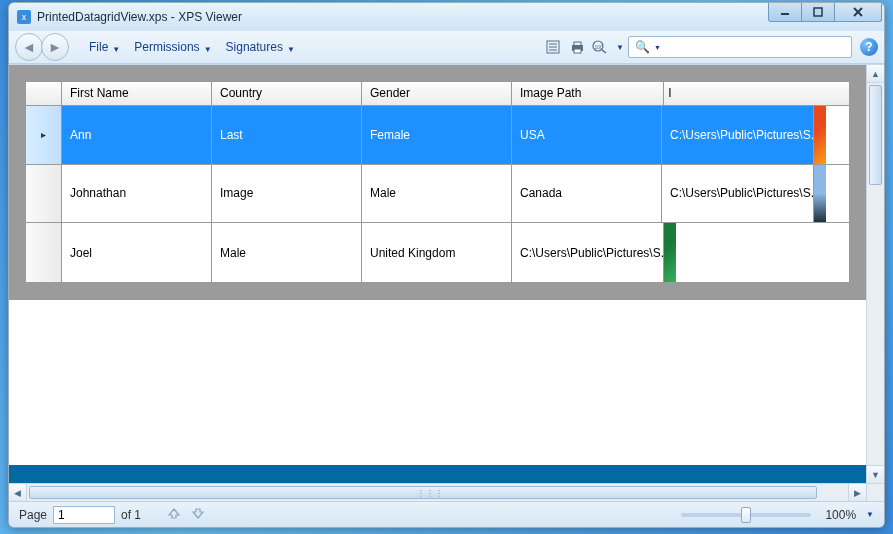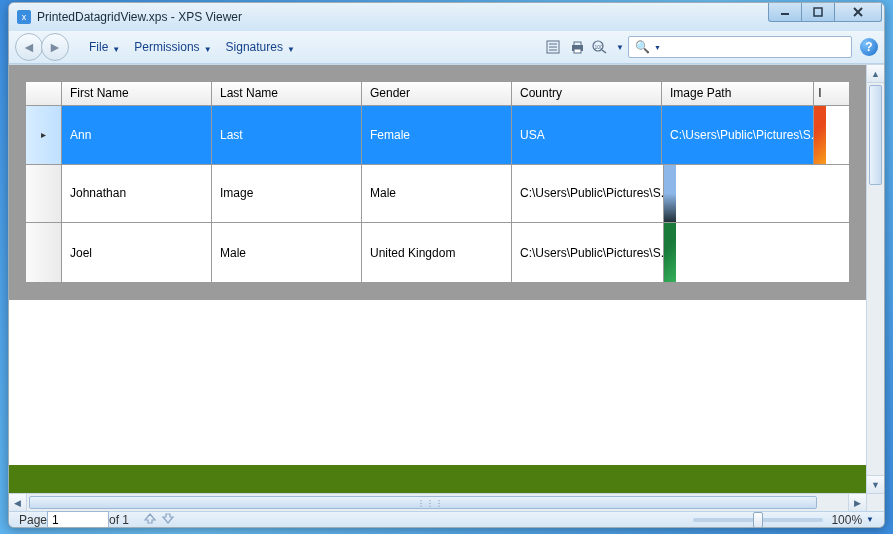--- a/index.html
+++ b/index.html
@@ -111,21 +111,21 @@
   .doc-area {
     flex:1;
     background:#fff;
     position:relative;
     overflow:hidden;
     border-top:1px solid #c9d9e8;
   }
   .doc-scroll {
     position:absolute; left:0; right:18px; top:0; bottom:18px;
     overflow:hidden;
-    background:#4d7c0f;
+    background:#0369a1;
   }
   .doc-content {
     background:#9b9b9b;
     padding:16px 16px 0 16px;
     height: 235px;
   }
   .grid {
     background:#fff;
     border:1px solid #9a9a9a;
     display:flex; flex-direction:column;
@@ -208,26 +208,27 @@
   .hscroll .thumbh {
     position:absolute; top:2px; bottom:2px; left:2px; width:96%;
     background:linear-gradient(to bottom,#e9f2fb,#c8dcf0);
     border:1px solid #9cb8d4; border-radius:2px;
     display:flex;align-items:center;justify-content:center;
   }
   .hscroll .grip { width:12px; height:8px; color:#6c8aab; font-size:8px; letter-spacing:1px;}
   .corner { position:absolute; right:0; bottom:0; width:18px; height:18px; background:#e9eef3; border-left:1px solid #c9d6e3; border-top:1px solid #c9d6e3;}
   
   .statusbar {
-    height:16px;
+    height:26px;
     background:linear-gradient(to bottom,#eaf2fa,#d5e6f5);
     border-top:1px solid #b9d2e7;
     display:flex; align-items:center;
     padding:0 10px;
     font-size:12px; color:#333;
+    gap:6px;
   }
   .page-input {
     width:62px; height:18px;
     border:1px solid #9cb8d4; background:#fff;
     font-size:12px; padding:0 4px;
   }
   .nav-arrow { color:#8aa6c2; font-size:13px; padding:0 2px;}
   .slider {
     width:130px; height:4px; background:#bcd2e8; position:relative; border-radius:2px;
     margin:0 8px;
@@ -323,23 +324,22 @@
     </div>
   </div>
 
   <div class="doc-area">
     <div class="doc-scroll">
       <div class="doc-content">
         <div class="grid">
           <div class="grid-header">
             <div class="rowsel-h"></div>
             <div class="hcell col-fn">First Name</div>
-            <div class="hcell col-ln">Last Name</div>
+            <div class="hcell col-c">Country</div>
             <div class="hcell col-g">Gender</div>
-            <div class="hcell col-c">Country</div>
             <div class="hcell col-ip">Image Path</div>
             <div class="hcell col-img" style="justify-content:center;padding:0;">I</div>
           </div>
 
           <div class="grid-row selected">
             <div class="rowsel">
                 <span>▸</span>
               </div>
             <div class="dcell col-fn">Ann</div>
             <div class="dcell col-ln">Last</div>
@@ -349,20 +349,21 @@
             <div class="dcell col-img">
                 <div class="thumb t0"></div>
               </div>
           </div>
 
           <div class="grid-row">
             <div class="rowsel"></div>
             <div class="dcell col-fn">Johnathan</div>
             <div class="dcell col-ln">Image</div>
             <div class="dcell col-g">Male</div>
+            <div class="dcell col-c">Canada</div>
             <div class="dcell col-ip">C:\Users\Public\Pictures\S...</div>
             <div class="dcell col-img">
                 <div class="thumb t1"></div>
               </div>
           </div>
 
           <div class="grid-row">
             <div class="rowsel"></div>
             <div class="dcell col-fn">Joel</div>
             <div class="dcell col-g">Male</div>

